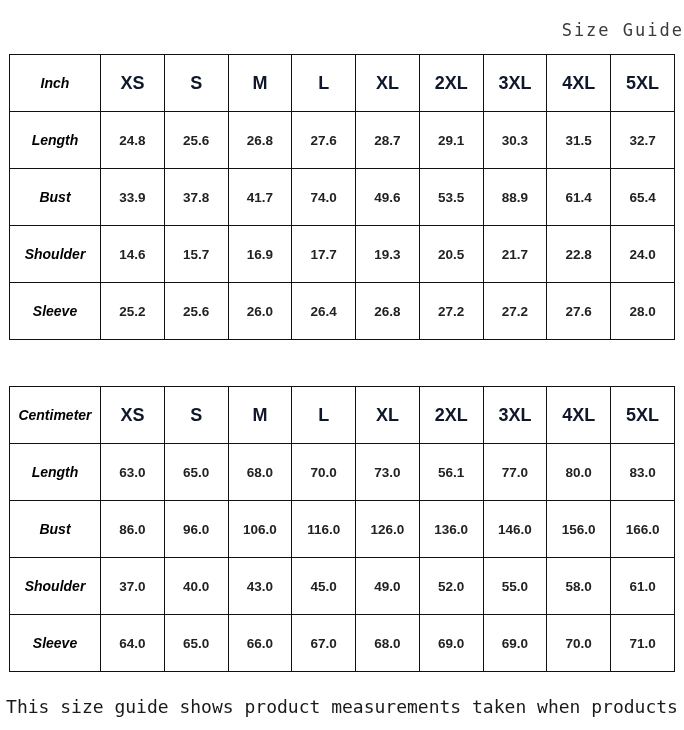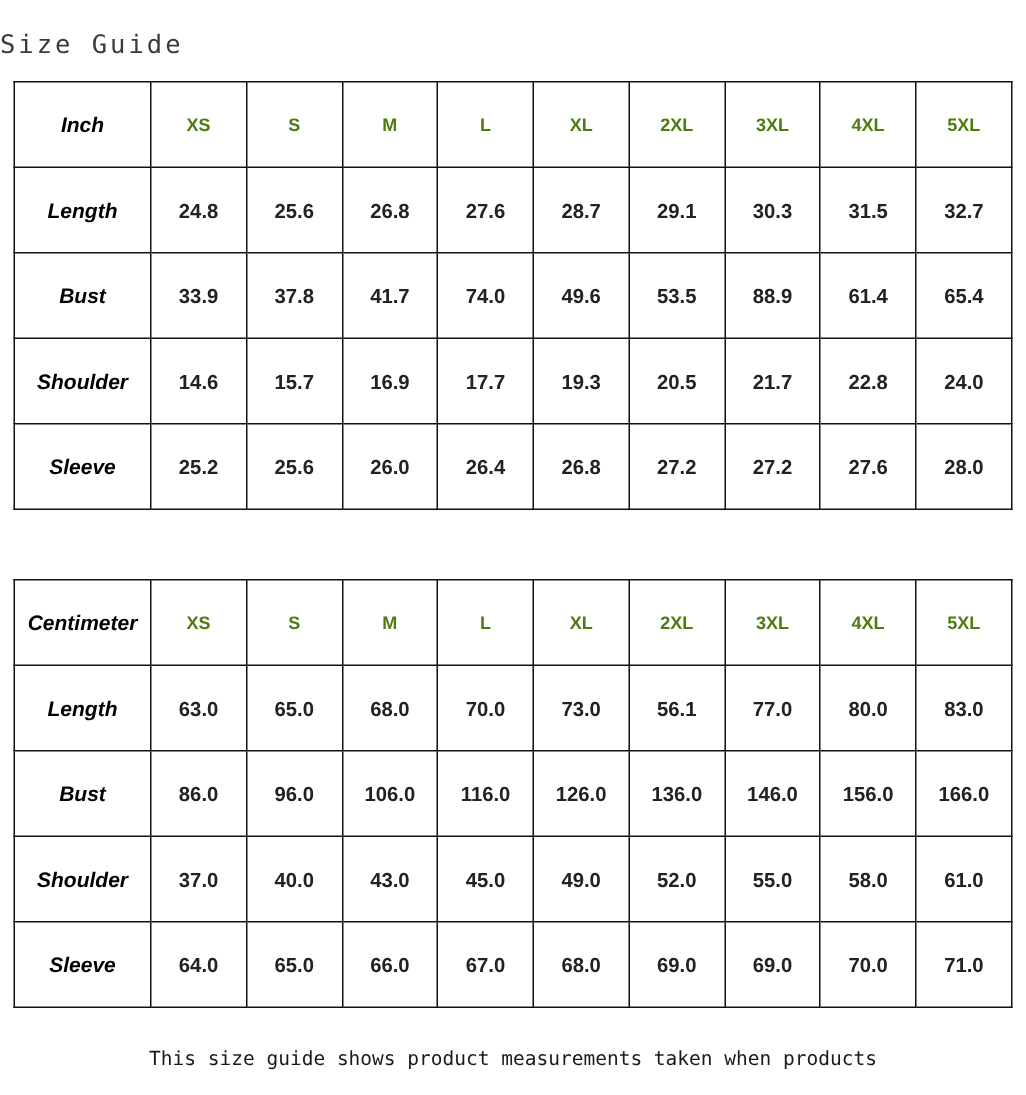--- a/index.html
+++ b/index.html
@@ -14,21 +14,21 @@
     color: #000000;
     overflow: hidden;
   }
   .page {
     position: relative;
     width: 684px;
     height: 730px;
     box-sizing: border-box;
   }
   .title {
-    text-align: left;
+    text-align: right;
     font-family: "DejaVu Sans Mono", monospace;
     font-size: 17px;
     letter-spacing: 2px;
     color: #3a3a3a;
     padding-top: 20px;
     padding-bottom: 14px;
   }
   table.sizes {
     border-collapse: collapse;
     table-layout: fixed;
@@ -45,40 +45,40 @@
     padding: 0;
   }
   table.sizes .rowhead {
     width: 90px;
     font-size: 14px;
     font-weight: bold;
     color: #000000;
     font-style: italic;
   }
   table.sizes .colhead {
-    font-size: 12px;
-    font-weight: bold;
-    color: #4d7c0f;
+    font-size: 18px;
+    font-weight: bold;
+    color: #0f172a;
   }
   table.sizes .val {
     font-weight: bold;
     color: #222222;
     font-size: 13.5px;
   }
   .gap {
     height: 46px;
   }
   .footer {
     position: absolute;
     left: 0;
     right: 0;
     bottom: 14px;
     text-align: center;
     font-family: "DejaVu Sans Mono", monospace;
-    font-size: 13px;
+    font-size: 18px;
     line-height: 19px;
     color: #1a1a1a;
   }
   .footer div {
     white-space: pre;
   }
 </style>
 </head>
 <body>
 

